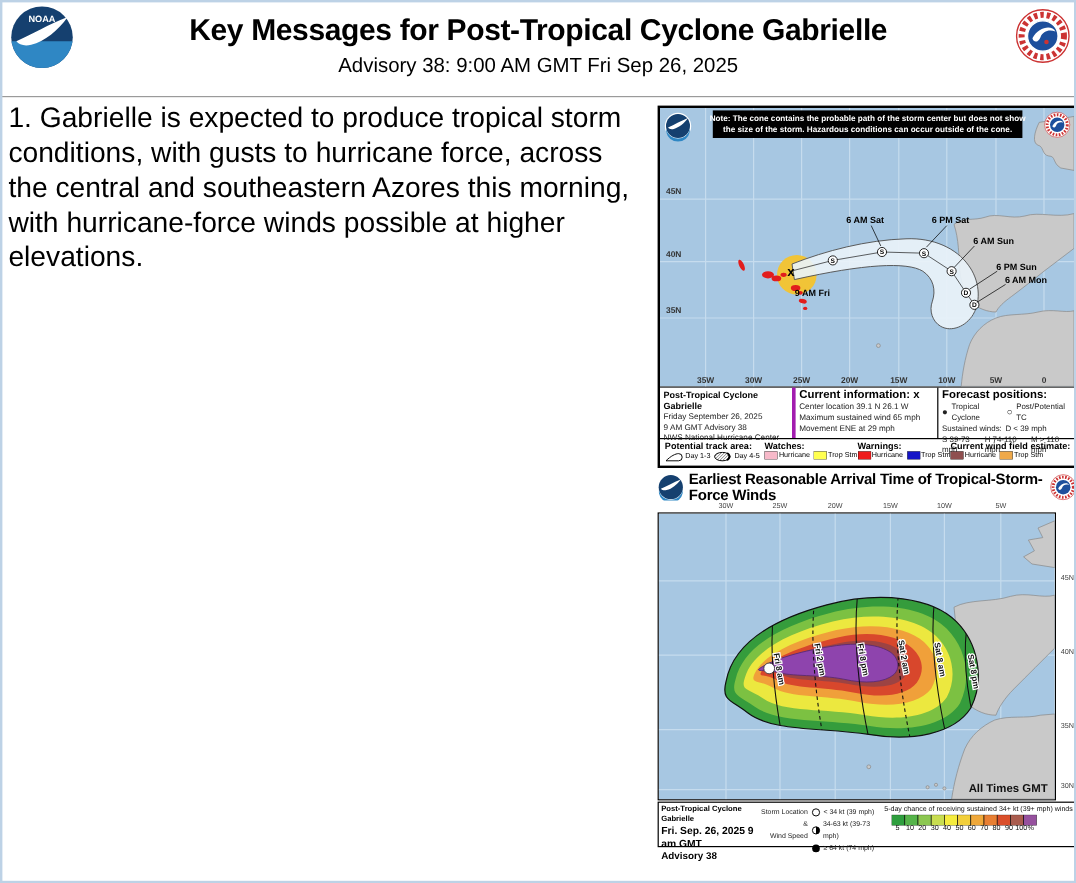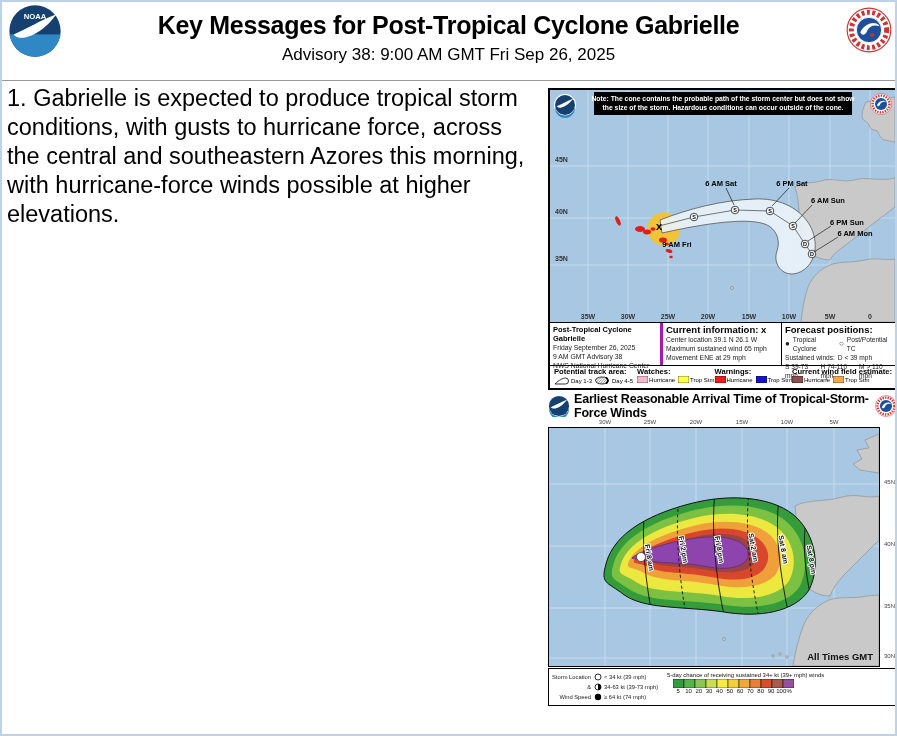--- a/index.html
+++ b/index.html
@@ -396,20 +396,25 @@
       <circle cx="92" cy="129" r="4.5" fill="#fff" stroke="#333" stroke-width="0.7"></circle>
       <text x="324" y="232" text-anchor="end" font-size="9.5" font-weight="bold" fill="#111">All Times GMT</text>
     </svg>
     <span class="lat-lab" style="top:52px">45N</span>
     <span class="lat-lab" style="top:114px">40N</span>
     <span class="lat-lab" style="top:176px">35N</span>
     <span class="lat-lab" style="top:226px">30N</span>
   </div>
 
   <div class="arr-legend">
+    <div class="al-c1">
+      <div class="al-name">Post-Tropical Cyclone Gabrielle</div>
+      <div class="al-date">Fri. Sep. 26, 2025  9 am GMT</div>
+      <div class="al-adv">Advisory 38</div>
+    </div>
     <div class="al-c2">
       <div class="al-c2-labels">
         <div>Storm Location</div>
         <div>&amp;</div>
         <div>Wind Speed</div>
       </div>
       <div class="al-c2-syms">
         <div class="al-sym-row">
           <svg width="8" height="8">
               <circle cx="4" cy="4" r="3" fill="#fff" stroke="#000" stroke-width="0.8"></circle>

